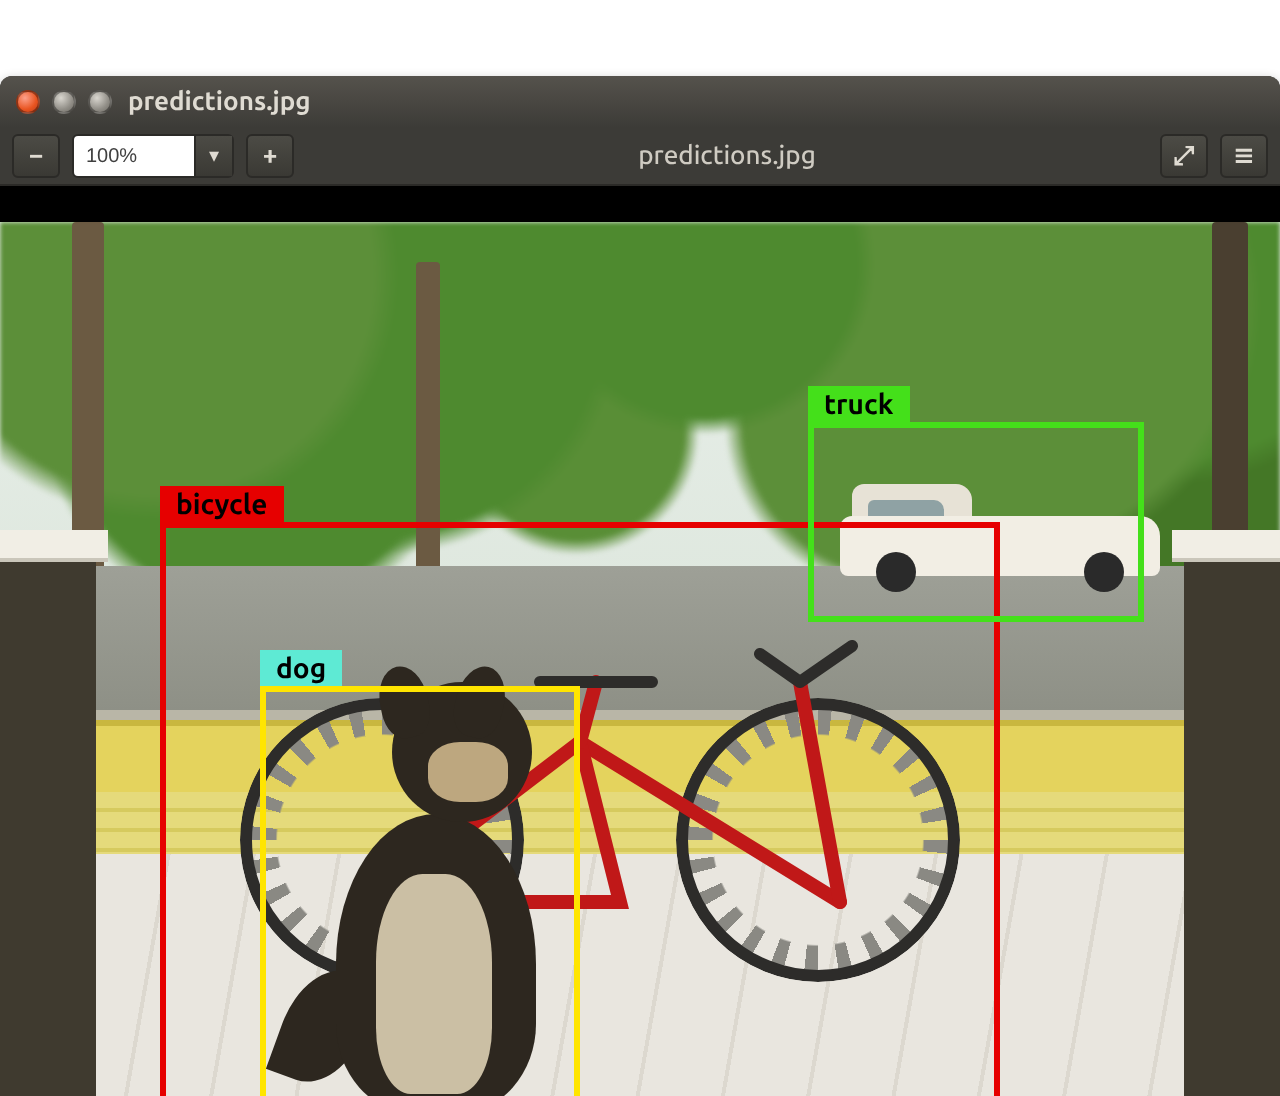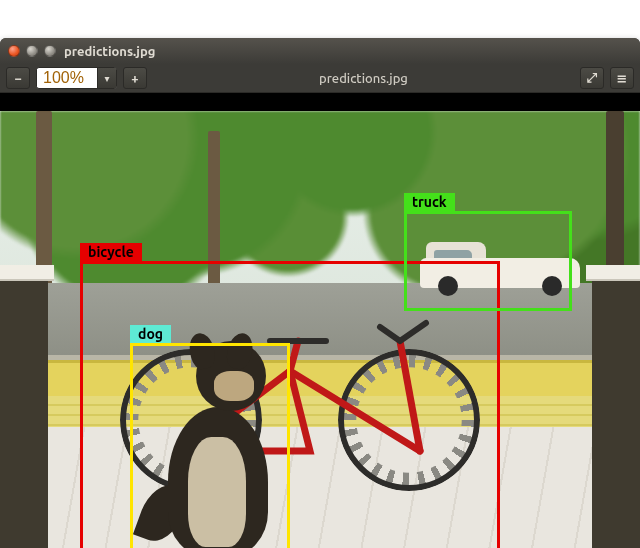--- a/index.html
+++ b/index.html
@@ -80,24 +80,24 @@
   .zoom {
     display: flex; align-items: center;
     background: #fff;
     border: 1px solid #2b2a27;
     border-radius: 3px;
     height: 20px;
   }
   .zoom-value {
     width: 48px;
     border: none; outline: none;
-    font-size: 16px;
+    font-size: 10px;
     padding: 0 6px;
     background: #fff;
-    color: #a16207;
+    color: #404040;
   }
   .zoom-arrow {
     width: 18px; height: 20px;
     display: flex; align-items: center; justify-content: center;
     background: linear-gradient(#4c4b45,#3a3934);
     color: #dfdbd2;
     font-size: 10px;
     border-left: 1px solid #2b2a27;
     cursor: pointer;
   }

